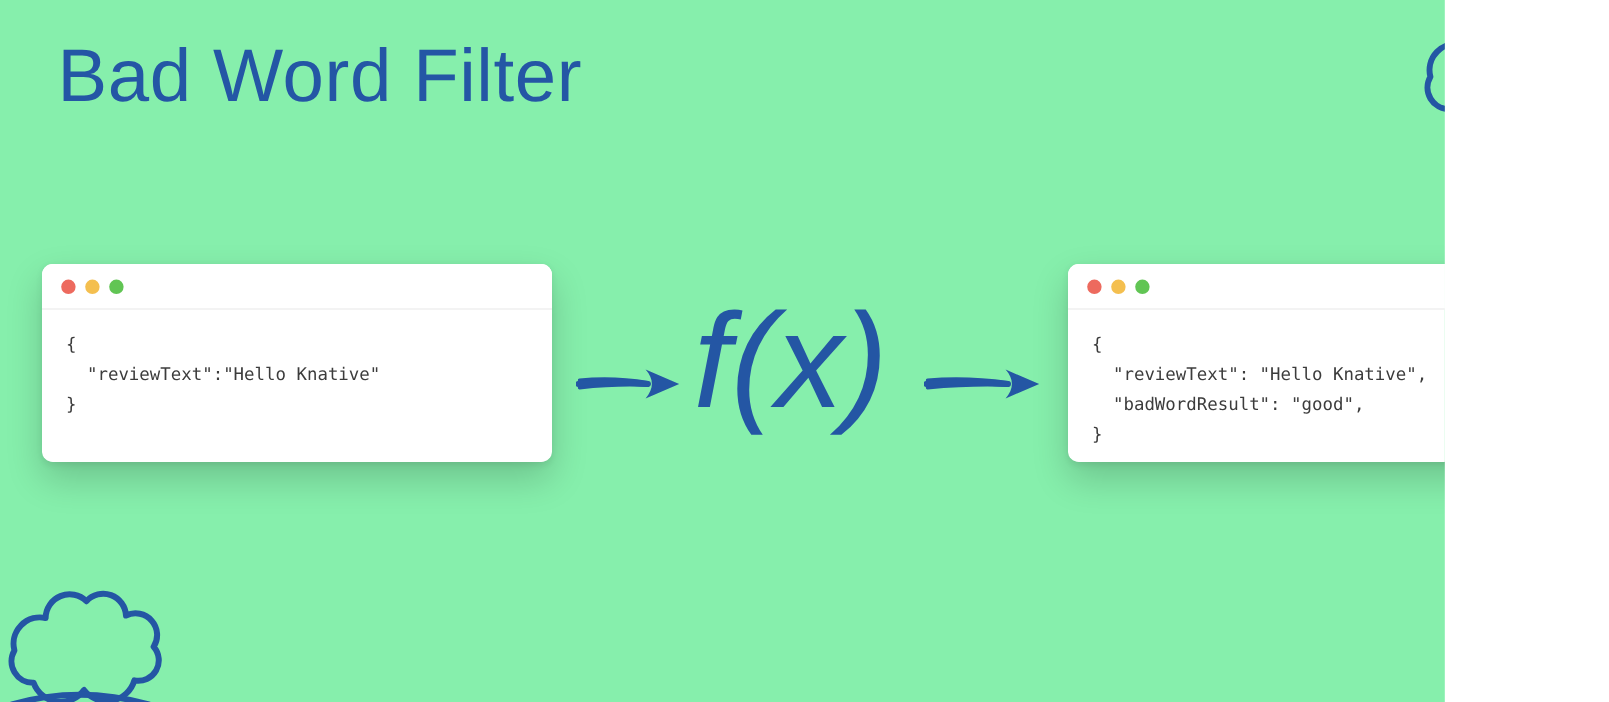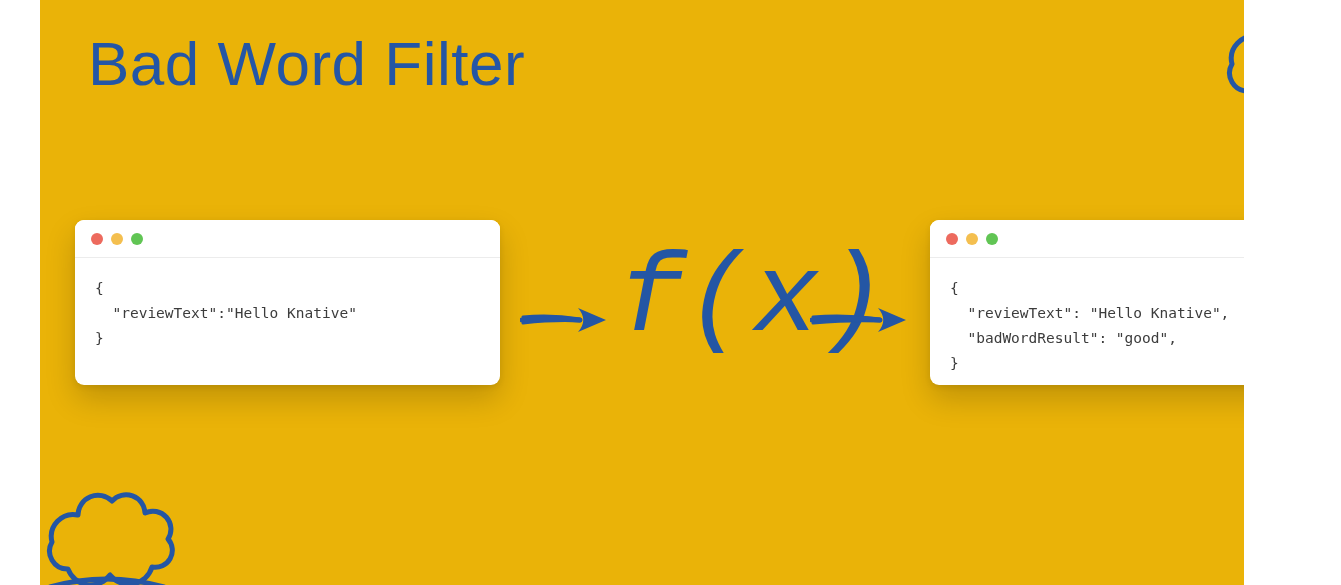--- a/index.html
+++ b/index.html
@@ -1,19 +1,19 @@
 <!DOCTYPE html>
 <html><head>
 <meta charset="utf-8">
 <style>
   * { margin:0; padding:0; box-sizing:border-box; }
   html,body { width:1341px; height:585px; }
   body { font-family:"Liberation Sans", sans-serif; background:#ffffff; }
 
-  .slide { position:relative; width:1204px; height:585px; background:#eab308; overflow:hidden;margin-left:40px; }
+  .slide { position:relative; width:1204px; height:585px; background:#86efac; overflow:hidden; }
 
   .title {
     position:absolute; left:48px; top:28px;
     font-size:62px; font-weight:500; color:#2456a5; letter-spacing:0.5px;
   }
 
   .cloud { position:absolute; }
   .cloud path { fill:none; stroke:#2456a4; stroke-width:5; stroke-linejoin:round; stroke-linecap:round; }
   .cloud-tr { left:1180px; top:8px; width:140px; height:102px; }
   .cloud-bl { left:0px; top:483px; width:142px; height:122px; }
@@ -37,21 +37,21 @@
 
   .code {
     padding:18px 20px 0 20px;
     font-family:"DejaVu Sans Mono", monospace;
     font-size:14.5px; line-height:25px; color:#3c3c3c;
   }
   .code .line { display:block; white-space:pre; }
 
   .fx {
     position:absolute; left:578px; top:234px;
-    font-family:Liberation Mono, monospace; font-style:italic;
+    font-family:Liberation Sans, sans-serif; font-style:italic;
     font-size:112px; line-height:1.2; color:#2456a4;
   }
 
   .arrow { position:absolute; }
   .arrow path.stroke { fill:none; stroke:#2456a4; stroke-linecap:round; }
   .arrow path.head { fill:#2456a4; }
   .arrow-1 { left:480px; top:302px; width:88px; height:36px; }
   .arrow-2 { left:770px; top:302px; width:98px; height:36px; }
 
   .hex {

